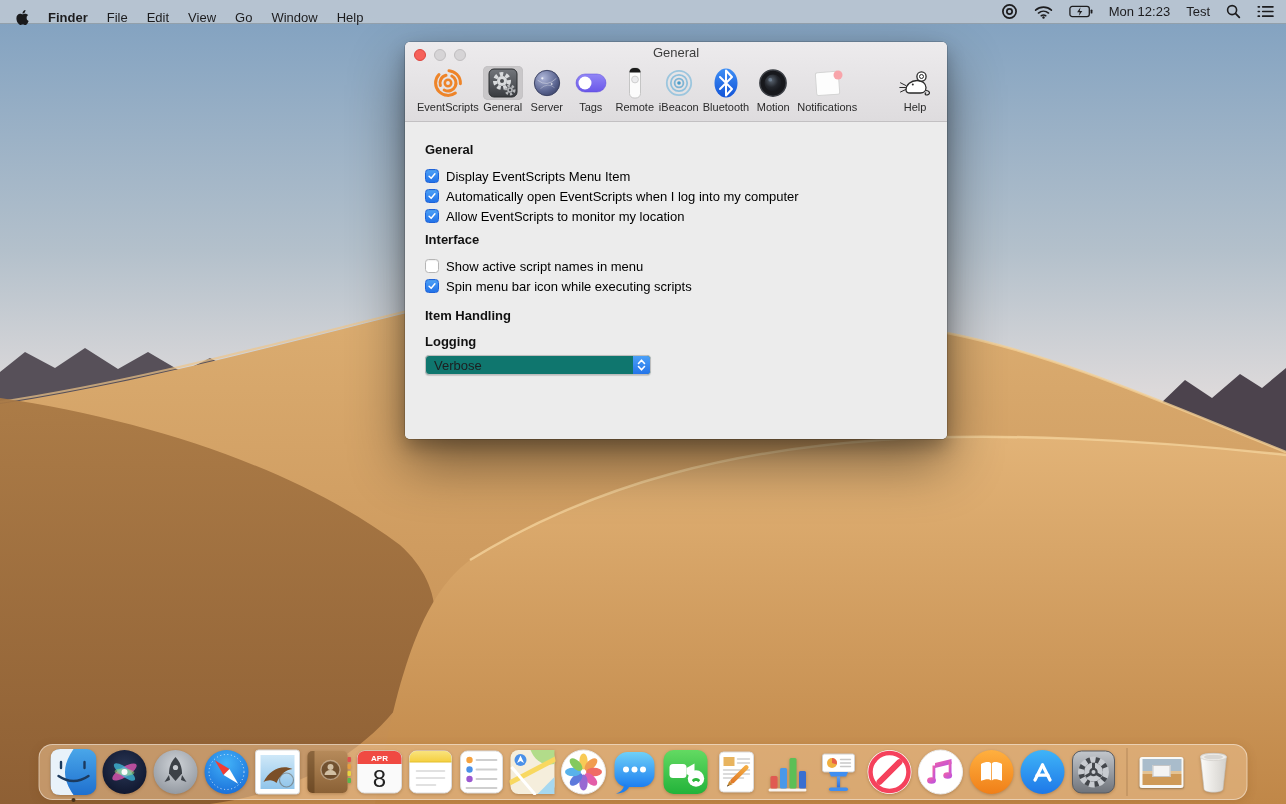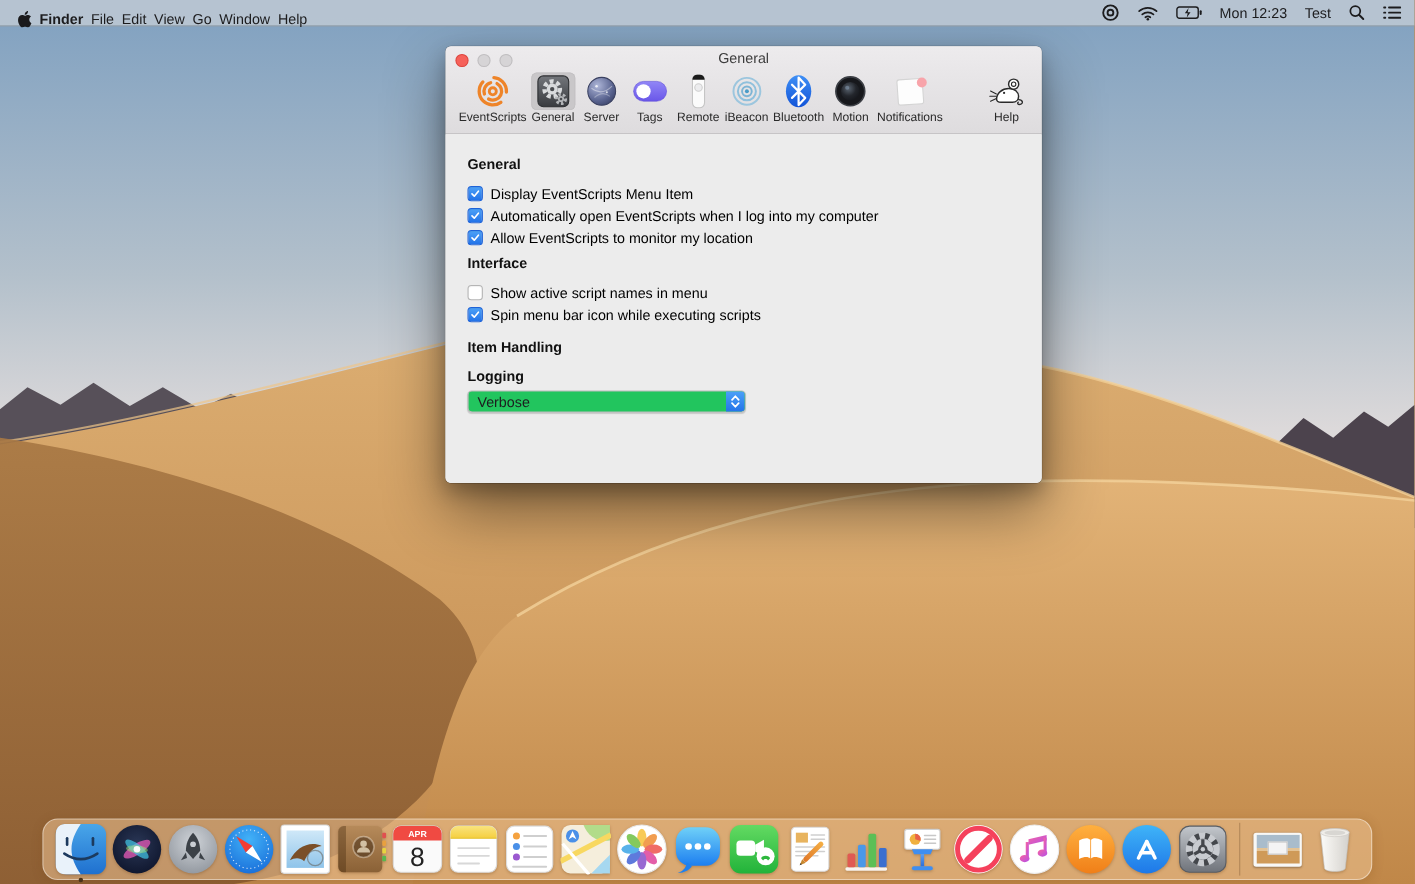--- a/index.html
+++ b/index.html
@@ -11,21 +11,21 @@
   }
   
   .wallpaper { position:absolute; inset:0; z-index:0; }
   
   .menubar {
     position:absolute; top:0; left:0; right:0; height:24px; z-index:50;
     display:flex; justify-content:space-between; align-items:center;
     background:rgba(184,197,209,.96); border-bottom:1px solid rgba(40,50,60,.25);
     font-size:13px; color:#1c1c1e; padding:0 12px 0 16px;
   }
-  .mb-left { display:flex; align-items:center; gap:7px;margin-top:12px; }
+  .mb-left { display:flex; align-items:center; gap:19px;margin-top:12px; }
   .mb-right { display:flex; align-items:center; gap:16px; }
   .mb-item { cursor:default; white-space:nowrap; }
   .mb-app { font-weight:700; }
   .mb-icn { display:flex; align-items:center; }
   
   .window {
     position:absolute; left:405px; top:42px; width:542px; height:397px; z-index:10;
     border-radius:5px; background:#ececec; color:#1f1f1f;
     box-shadow:0 0 0 .5px rgba(0,0,0,.3), 0 24px 55px rgba(0,0,0,.45), 0 8px 18px rgba(0,0,0,.25);
   }
@@ -52,21 +52,21 @@
   .cb {
     width:14px; height:14px; border-radius:3.5px; background:#fff;
     border:.5px solid #b5b5b5; box-shadow:inset 0 1px 1px rgba(0,0,0,.06);
     display:flex; align-items:center; justify-content:center; flex:0 0 auto;
   }
   .cb svg { display:none; width:10px; height:10px; }
   .cb.checked { background:linear-gradient(#4da2f8,#2272e8); border-color:#1e63d8; }
   .cb.checked svg { display:block; }
   .cb-label { font-size:13px; color:#000000; }
   .popup {
-    width:253px; height:20px; background:#22c55e; border:.5px solid #bdbdbd; border-radius:4px;
+    width:226px; height:20px; background:#0f766e; border:.5px solid #bdbdbd; border-radius:4px;
     display:flex; align-items:center; overflow:hidden; box-shadow:0 .5px 1px rgba(0,0,0,.15);
   }
   .popup-value { flex:1; padding-left:8px; font-size:13px; color:#1d1d1f; }
   .popup-step { width:17px; height:20px; background:linear-gradient(#4da2f8,#2272e8); display:flex; align-items:center; justify-content:center; }
   
   .dock {
     position:absolute; left:50%; bottom:4px; transform:translateX(-50%); z-index:20;
     height:56px; display:flex; align-items:center; padding:4px 8px;
     background:rgba(236,194,147,.55); border:.5px solid rgba(255,255,255,.45);
     border-radius:14px; box-shadow:0 2px 10px rgba(110,60,10,.18);

